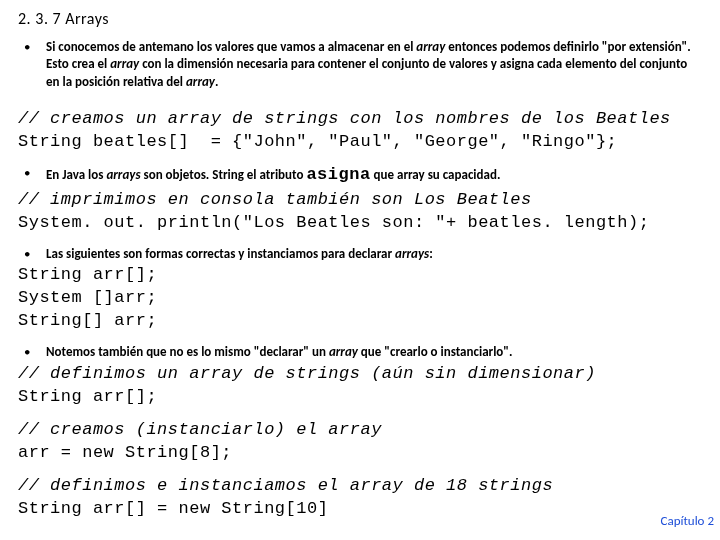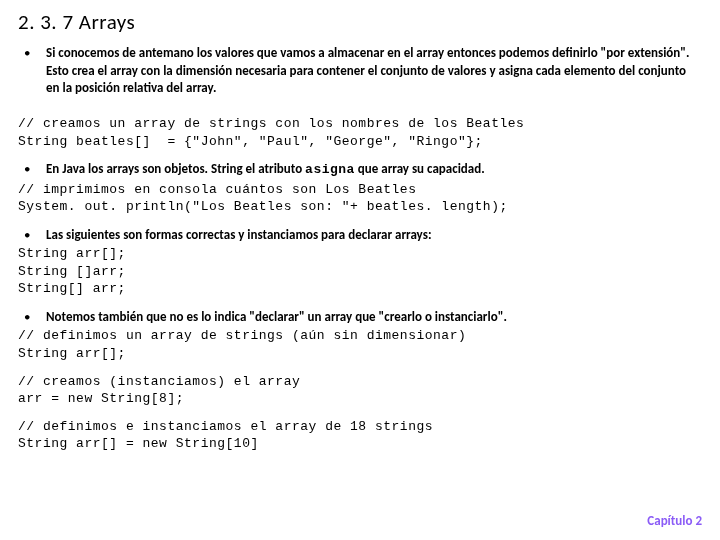--- a/index.html
+++ b/index.html
@@ -8,51 +8,51 @@
     height: 540px;
     background: #fff;
     font-family: Calibri, Arial, sans-serif;
     color: #000;
     padding: 8px 18px 8px 18px;
     position: relative;
     font-size: 13px;
     line-height: 1.35;
   }
   .title {
-    font-size: 21px;
+    font-size: 16px;
     font-weight: 400;
     margin-bottom: 8px;
     letter-spacing: 0.5px;
   }
   .bullet-block {
     display: flex;
     margin-bottom: 8px;
   }
   .bullet-dot {
     width: 28px;
     flex-shrink: 0;
     padding-left: 6px;
   }
   .bullet-text {
     flex: 1;
   }
   .bold { font-weight: 700; }
-  .italic { }
+  .italic { font-style: italic; }
   .code {
     font-family: "Courier New", monospace;
-    font-size: 13px;
+    font-size: 17px;
     white-space: pre;
     letter-spacing: 0.5px;
   }
   .footer {
     position: absolute;
-    right: 18px;
+    right: 6px;
     bottom: 10px;
-    color: #8b5cf6;
-    font-weight: 700;
+    color: #1d4ed8;
+    font-weight: 400;
     font-size: 13px;
   }
   .gap { height: 10px; }
   .inline-bullet {
     display: flex;
     margin-bottom: 2px;
   }
 </style>
 </head>
 <body>
@@ -72,49 +72,49 @@
 <div class="code">String beatles[]  = {"John", "Paul", "George", "Ringo"};</div>
 
 <div class="gap"></div>
 
 <div class="inline-bullet">
   <div class="bullet-dot">•</div>
   <div class="bullet-text">
     <span class="bold">En Java los </span><span class="bold italic">arrays</span><span class="bold"> son objetos. String el atributo </span><span class="code bold">asigna</span><span class="bold"> que array su capacidad.</span>
   </div>
 </div>
-<div class="code italic">// imprimimos en consola cuántos son Los Beatles</div>
+<div class="code italic">// imprimimos en consola también son Los Beatles</div>
 <div class="code">System. out. println("Los Beatles son: "+ beatles. length);</div>
 
 <div class="gap"></div>
 
 <div class="inline-bullet">
   <div class="bullet-dot">•</div>
   <div class="bullet-text">
     <span class="bold">Las siguientes son formas correctas y instanciamos para declarar </span><span class="bold italic">arrays</span><span class="bold">:</span>
   </div>
 </div>
 <div class="code">String arr[];</div>
-<div class="code">String []arr;</div>
+<div class="code">System []arr;</div>
 <div class="code">String[] arr;</div>
 
 <div class="gap"></div>
 
 <div class="inline-bullet">
   <div class="bullet-dot">•</div>
   <div class="bullet-text">
-    <span class="bold">Notemos también que no es lo indica "declarar" un </span><span class="bold italic">array</span><span class="bold"> que "crearlo o instanciarlo".</span>
+    <span class="bold">Notemos también que no es lo mismo "declarar" un </span><span class="bold italic">array</span><span class="bold"> que "crearlo o instanciarlo".</span>
   </div>
 </div>
 <div class="code italic">// definimos un array de strings (aún sin dimensionar)</div>
 <div class="code">String arr[];</div>
 
 <div class="gap"></div>
 
-<div class="code italic">// creamos (instanciamos) el array</div>
+<div class="code italic">// creamos (instanciarlo) el array</div>
 <div class="code">arr = new String[8];</div>
 
 <div class="gap"></div>
 
 <div class="code italic">// definimos e instanciamos el array de 18 strings</div>
 <div class="code">String arr[] = new String[10]</div>
 
 <div class="footer">Capítulo 2</div>
 
 </body></html>

